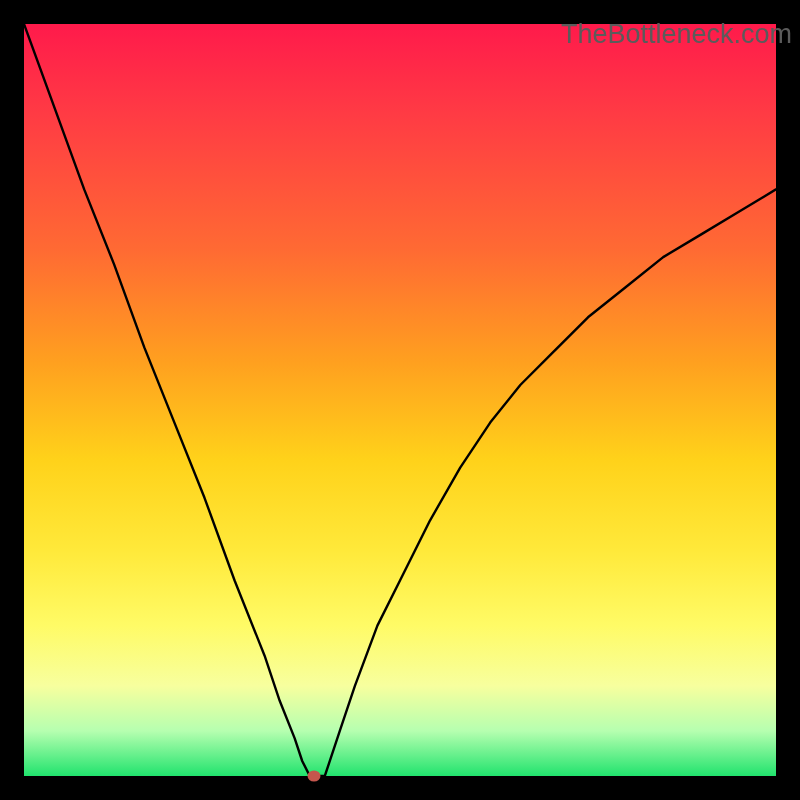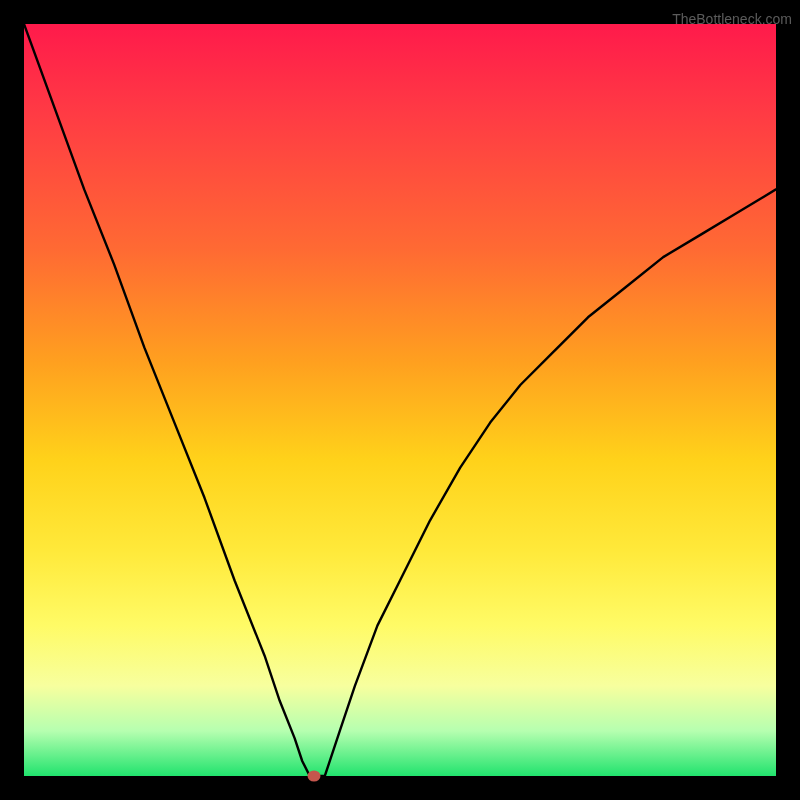--- a/index.html
+++ b/index.html
@@ -49,24 +49,24 @@
     position: absolute;
     width: 13px;
     height: 11px;
     border-radius: 50%;
     background: #c5564d;
     transform: translate(-50%, -50%);
     pointer-events: none;
   }
   .watermark {
     position: absolute;
-    top: 11px;
+    top: 19px;
     right: 8px;
     color: #5b5b5b;
-    font-size: 14px;
+    font-size: 27px;
     font-weight: 400;
     letter-spacing: 0px;
     user-select: none;
   }
 </style>
 </head>
 <body>
 
 <div class="frame">
 

